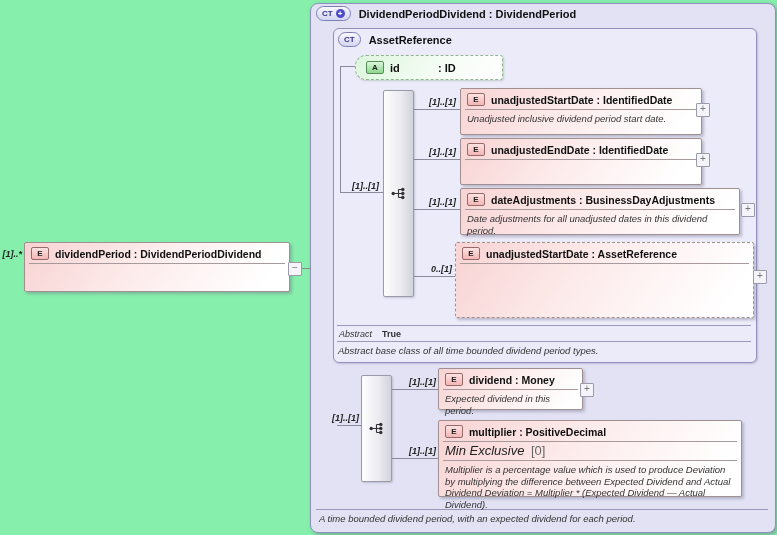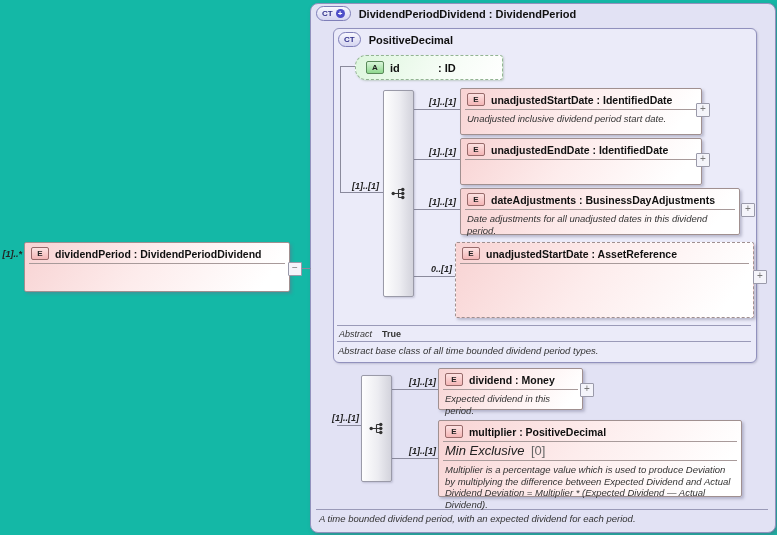--- a/index.html
+++ b/index.html
@@ -1,16 +1,16 @@
 <!DOCTYPE html>
 <html><head>
 <meta charset="utf-8">
 <style>
   html,body{margin:0;padding:0;background:#fff;}
-  .canvas{position:relative;width:777px;height:535px;background:#14b8a6;
+  .canvas{position:relative;width:777px;height:535px;background:#86efac;
           font-family:"Liberation Sans",sans-serif;overflow:hidden;}
 
   
   .ctbox{position:absolute;border:1px solid #9191bd;border-radius:8px;
          background:#e2e2f4;box-shadow:2px 2px 4px rgba(90,90,120,.45);}
   .ctbox.inner{background:#ebebf9;border-radius:6px;box-shadow:1px 1px 2px rgba(90,90,120,.25);}
   .ebox{position:absolute;border:1px solid #a09090;border-radius:2px;
         background:linear-gradient(125deg,#f8d3d3 0%,#fdecec 45%,#ffffff 90%);
         box-shadow:2px 2px 3px rgba(110,110,140,.4);}
   .ebox.dashed{border-style:dashed;}
@@ -72,21 +72,21 @@
     <span class="titletext">DividendPeriodDividend : DividendPeriod</span>
   </div>
 
   <div class="sepb" style="left:316px;top:509px;width:452px;"></div>
   <div class="annabs" style="left:319px;top:513px;">A time bounded dividend period, with an expected dividend for each period.</div>
 
   <div class="ctbox inner" style="left:333px;top:28px;width:422px;height:333px;"></div>
 
   <div class="titlerow" style="left:338px;top:32px;">
     <span class="icoCT">CT</span>
-    <span class="titletext">PositiveDecimal</span>
+    <span class="titletext">AssetReference</span>
   </div>
 
   <div class="sepb" style="left:337px;top:325px;width:414px;"></div>
   <div class="annabs" style="left:339px;top:329px;font-size:9px;">Abstract</div>
   <div class="annabs" style="left:382px;top:329px;font-style:normal;font-weight:bold;font-size:9px;">True</div>
   <div class="sepb" style="left:337px;top:341px;width:414px;"></div>
   <div class="annabs" style="left:338px;top:345px;">Abstract base class of all time bounded dividend period types.</div>
 
   <div class="lh" style="left:301px;top:268px;width:10px;"></div>
   <div class="lv" style="left:340px;top:66px;height:127px;"></div>

